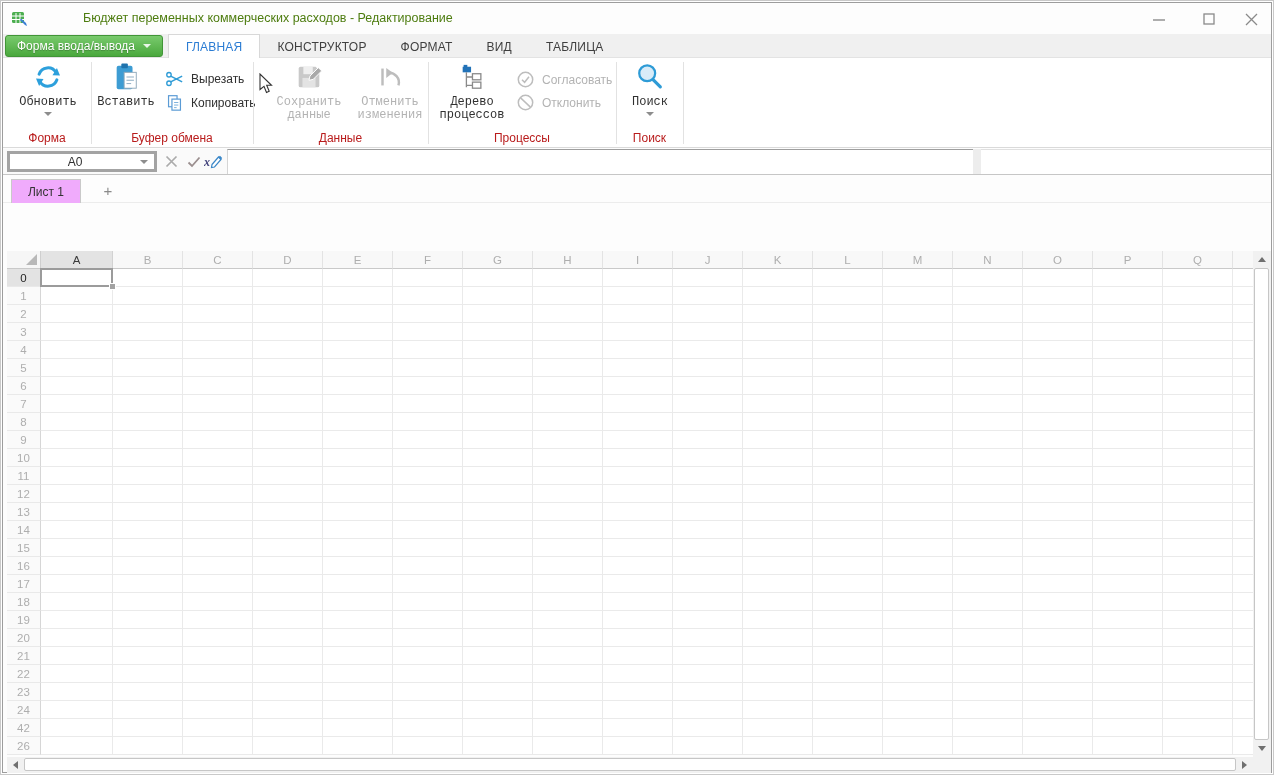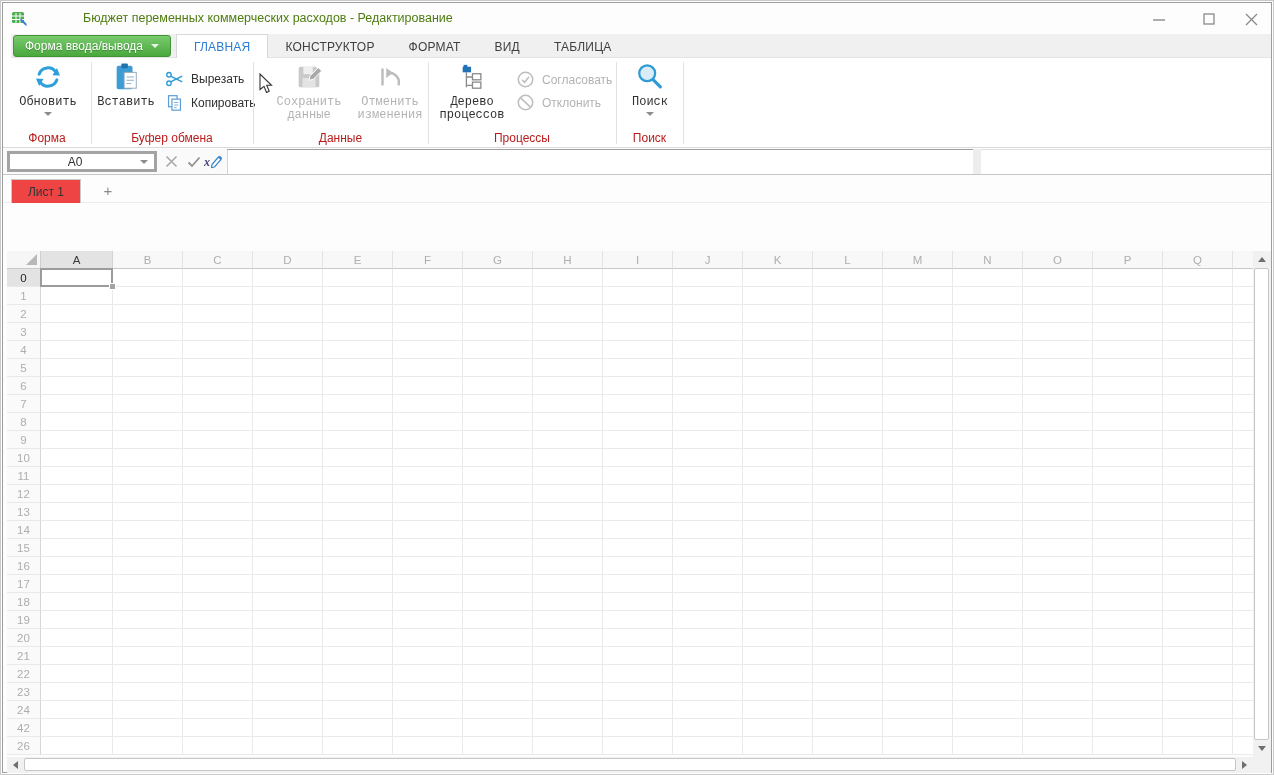--- a/index.html
+++ b/index.html
@@ -12,21 +12,21 @@
   #frame { position:absolute; inset:1px; border:1px solid #9d9d9d; background:#fdfdfd; }
 
   
   .titlebar { position:absolute; left:0; top:0; right:0; height:31px; background:#fdfdfd; }
   .app-icon { position:absolute; left:8px; top:7px; width:17px; height:17px; }
   .title-text { position:absolute; left:32px; top:8px; font-size:12.5px; color:#4d7c0f; white-space:nowrap;margin-left:48px; }
   .win-btn { position:absolute; top:6px; width:30px; height:20px; display:flex; align-items:center; justify-content:center; cursor:default; }
   .win-btn svg { display:block; }
 
   
-  .tabbar { position:absolute; left:8px; top:31px; right:0; height:24px; background:#f0f0f0; border-bottom:1px solid #e3e3e3; }
+  .tabbar { position:absolute; left:0; top:31px; right:0; height:24px; background:#f0f0f0; border-bottom:1px solid #e3e3e3; }
   .form-io-btn {
     position:absolute; left:2px; top:1px; width:158px; height:22px;
     background:linear-gradient(#79ca6d,#4aa83d); border:1px solid #419537; border-radius:3px;
     color:#fff; font-size:12px; display:flex; align-items:center; justify-content:center; gap:8px;
     text-shadow:0 1px 1px rgba(0,0,0,.25);
   }
   .form-io-btn .arr { width:0; height:0; border-left:4px solid transparent; border-right:4px solid transparent; border-top:4px solid #eaf6e8; }
   .ribbon-tabs { position:absolute; left:165px; top:0; height:24px; display:flex; }
   .rtab { height:25px; padding:0 17px; display:flex; align-items:center; font-size:12px; color:#3f3f3f; letter-spacing:.2px; }
   .rtab.active { background:#fff; border:1px solid #d8d8d8; border-bottom:none; color:#2b7cd3; }
@@ -48,21 +48,21 @@
   .name-box { position:absolute; left:4px; top:2px; width:150px; height:21px; background:#fff; border:3px solid #a3a3a3; display:flex; align-items:center; }
   .name-box .val { flex:1; text-align:center; font-size:12px; color:#303030; }
   .name-box .arr { width:0; height:0; border-left:4px solid transparent; border-right:4px solid transparent; border-top:4px solid #8d8d8d; margin-right:6px; }
   .fbtn { position:absolute; top:2px; width:21px; height:21px; display:flex; align-items:center; justify-content:center; }
   .formula-input { position:absolute; left:224px; top:0; width:746px; height:25px; background:#fff; border-top:1px solid #9e9e9e; border-left:1px solid #d5d5d5; font-size:12px; color:#303030; padding:4px 6px; }
   .fb-divider { position:absolute; left:970px; top:0; width:8px; height:25px; background:#ededed; }
   .fb-right { position:absolute; left:978px; top:0; right:0; height:25px; background:#fff; border-top:1px solid #e0e0e0; }
 
   
   .sheetstrip { position:absolute; left:0; top:172px; right:0; height:28px; background:#fdfdfd; border-bottom:1px solid #ececec; }
-  .sheet-tab { position:absolute; left:8px; top:4px; width:70px; height:25px; background:#ef4444; border:1px solid #c9c9c9; border-bottom:none; display:flex; align-items:center; justify-content:center; font-size:12px; color:#333; }
+  .sheet-tab { position:absolute; left:8px; top:4px; width:70px; height:25px; background:#f0abfc; border:1px solid #c9c9c9; border-bottom:none; display:flex; align-items:center; justify-content:center; font-size:12px; color:#333; }
   .sheet-add { position:absolute; left:94px; top:4px; width:22px; height:22px; display:flex; align-items:center; justify-content:center; font-size:15px; color:#8a8a8a; }
   .sheet-pane { position:absolute; left:0; top:200px; right:0; height:48px; background:#fdfdfd; }
 
   
   .grid { position:absolute; left:4px; top:248px; width:1246px; background:#fff; }
   .hdr-row { display:flex; height:18px; }
   .corner { width:34px; height:18px; background:#f6f6f6; border-right:1px solid #cfcfcf; border-bottom:1px solid #c9c9c9; position:relative; }
   .corner::after { content:""; position:absolute; right:3px; bottom:3px; width:0; height:0; border-bottom:11px solid #b8b8b8; border-left:11px solid transparent; }
   .col-h { width:70px; height:18px; background:#f8f8f8; border-right:1px solid #e3e3e3; border-bottom:1px solid #c9c9c9; display:flex; align-items:center; justify-content:center; font-size:11.5px; color:#aeaeae; }
   .col-h.first { width:72px; }

